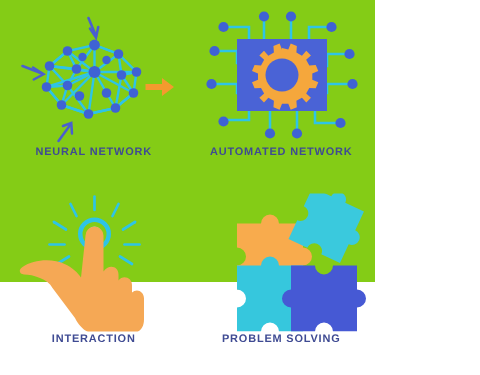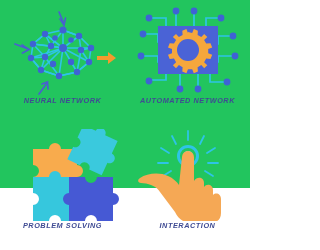--- a/index.html
+++ b/index.html
@@ -12,22 +12,21 @@
     height: 250px;
     font-family: "Liberation Sans", sans-serif;
     overflow: hidden;
   }
   .icon-grid {
     width: 250px;
     height: 188px;
     display: grid;
     grid-template-columns: 125px 125px;
     grid-template-rows: 125px 125px;
-    background: #22c55e;
-    font-style: italic;
+    background: #84cc16;
   }
   .icon-cell {
     position: relative;
     display: flex;
     flex-direction: column;
     align-items: center;
     justify-content: flex-start;
     box-sizing: border-box;
     padding-top: 4px;
   }
@@ -159,84 +158,20 @@
         <circle cx="48" cy="85" r="3.4"></circle>
         <circle cx="66" cy="85" r="3.4"></circle>
         <circle cx="95" cy="78" r="3.4"></circle>
       </g>
     </svg>
     <div class="icon-label">AUTOMATED NETWORK</div>
   </div>
 
   <div class="icon-cell">
     <svg class="icon-art" viewBox="0 0 112 92">
-
-      <path fill="#f8ab4d" d="M26 20
-           L42 20
-           a6 6 0 0 1 12 0
-           L70 20
-           L70 36
-           a6 6 0 0 1 0 12
-           L70 64
-           L54 64
-           a6 6 0 0 0 -12 0
-           L26 64
-           L26 48
-           a6 6 0 0 0 0 -12
-           Z"></path>
-
-      <path fill="#36c7dd" d="M26 52
-           L42 52
-           a6 6 0 0 1 12 0
-           L70 52
-           L70 68
-           a6 6 0 0 1 0 12
-           L70 96
-           L54 96
-           a6 6 0 0 0 -12 0
-           L26 96
-           L26 80
-           a6 6 0 0 0 0 -12
-           Z" transform="translate(0,-4)"></path>
-
-      <path fill="#4659d4" d="M62 48
-           L78 48
-           a6 6 0 0 0 12 0
-           L106 48
-           L106 64
-           a6 6 0 0 1 0 12
-           L106 92
-           L90 92
-           a6 6 0 0 0 -12 0
-           L62 92
-           L62 76
-           a6 6 0 0 1 0 -12
-           Z"></path>
-
-      <g transform="rotate(25 92 20)">
-        <path fill="#3ac9dd" d="M74 2
-             L90 2
-             a6 6 0 0 1 12 0
-             L118 2
-             L118 18
-             a6 6 0 0 1 0 12
-             L118 46
-             L102 46
-             a6 6 0 0 0 -12 0
-             L74 46
-             L74 30
-             a6 6 0 0 0 0 -12
-             Z" transform="translate(-8,-2) scale(0.86) translate(14,6)"></path>
-      </g>
-    </svg>
-    <div class="icon-label">PROBLEM SOLVING</div>
-  </div>
-
-  <div class="icon-cell">
-    <svg class="icon-art" viewBox="0 0 112 92">
       <g stroke="#2ec4e6" stroke-width="1.8" stroke-linecap="round" fill="none">
         <path d="M56 2 L56 11"></path>
         <path d="M40 7 L44 15"></path>
         <path d="M72 7 L68 15"></path>
         <path d="M29 19 L37 24"></path>
         <path d="M83 19 L75 24"></path>
         <path d="M26 34 L36 34"></path>
         <path d="M86 34 L76 34"></path>
         <path d="M31 47 L39 42"></path>
         <path d="M81 47 L73 42"></path>
@@ -260,13 +195,77 @@
                  c-3 -6 -13 -9 -19 -9
                  c-3 0 -4 -3 -1 -5
                  c7 -5 20 -6 28 -2
                  c5 2 9 6 11 9
                  Z"></path>
       </g>
     </svg>
     <div class="icon-label">INTERACTION</div>
   </div>
 
+  <div class="icon-cell">
+    <svg class="icon-art" viewBox="0 0 112 92">
+
+      <path fill="#f8ab4d" d="M26 20
+           L42 20
+           a6 6 0 0 1 12 0
+           L70 20
+           L70 36
+           a6 6 0 0 1 0 12
+           L70 64
+           L54 64
+           a6 6 0 0 0 -12 0
+           L26 64
+           L26 48
+           a6 6 0 0 0 0 -12
+           Z"></path>
+
+      <path fill="#36c7dd" d="M26 52
+           L42 52
+           a6 6 0 0 1 12 0
+           L70 52
+           L70 68
+           a6 6 0 0 1 0 12
+           L70 96
+           L54 96
+           a6 6 0 0 0 -12 0
+           L26 96
+           L26 80
+           a6 6 0 0 0 0 -12
+           Z" transform="translate(0,-4)"></path>
+
+      <path fill="#4659d4" d="M62 48
+           L78 48
+           a6 6 0 0 0 12 0
+           L106 48
+           L106 64
+           a6 6 0 0 1 0 12
+           L106 92
+           L90 92
+           a6 6 0 0 0 -12 0
+           L62 92
+           L62 76
+           a6 6 0 0 1 0 -12
+           Z"></path>
+
+      <g transform="rotate(25 92 20)">
+        <path fill="#3ac9dd" d="M74 2
+             L90 2
+             a6 6 0 0 1 12 0
+             L118 2
+             L118 18
+             a6 6 0 0 1 0 12
+             L118 46
+             L102 46
+             a6 6 0 0 0 -12 0
+             L74 46
+             L74 30
+             a6 6 0 0 0 0 -12
+             Z" transform="translate(-8,-2) scale(0.86) translate(14,6)"></path>
+      </g>
+    </svg>
+    <div class="icon-label">PROBLEM SOLVING</div>
+  </div>
+
 </div>
 
 </body></html>

